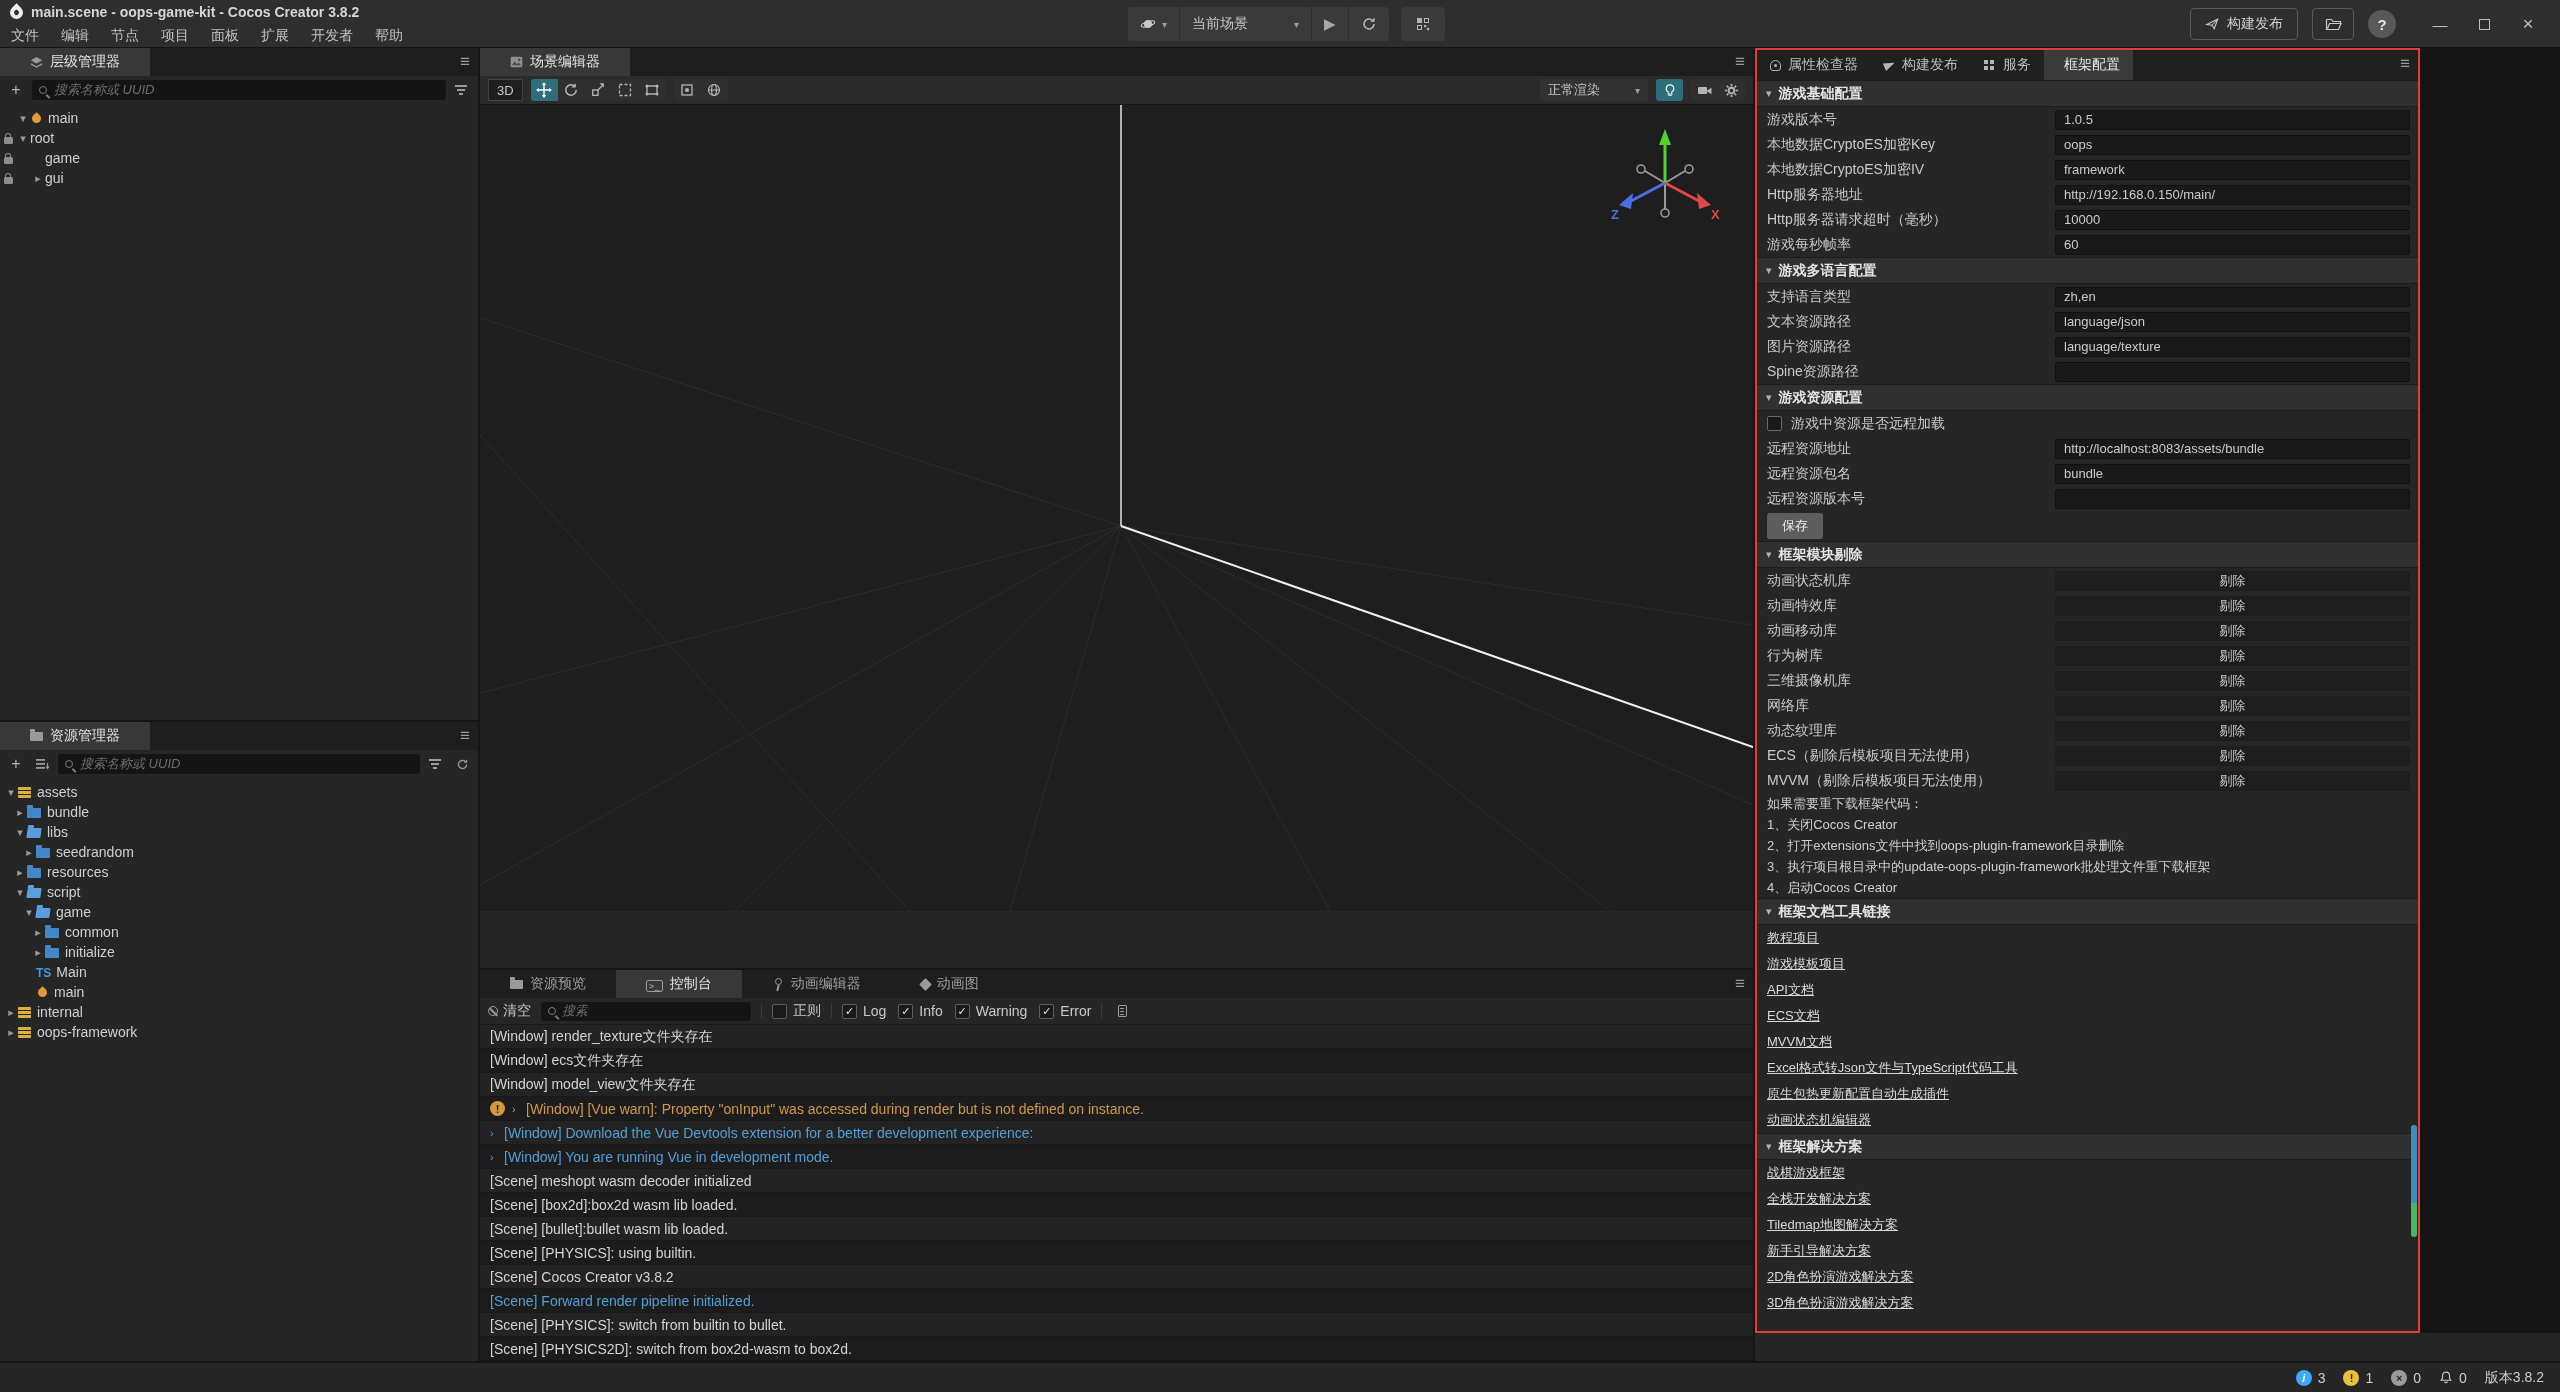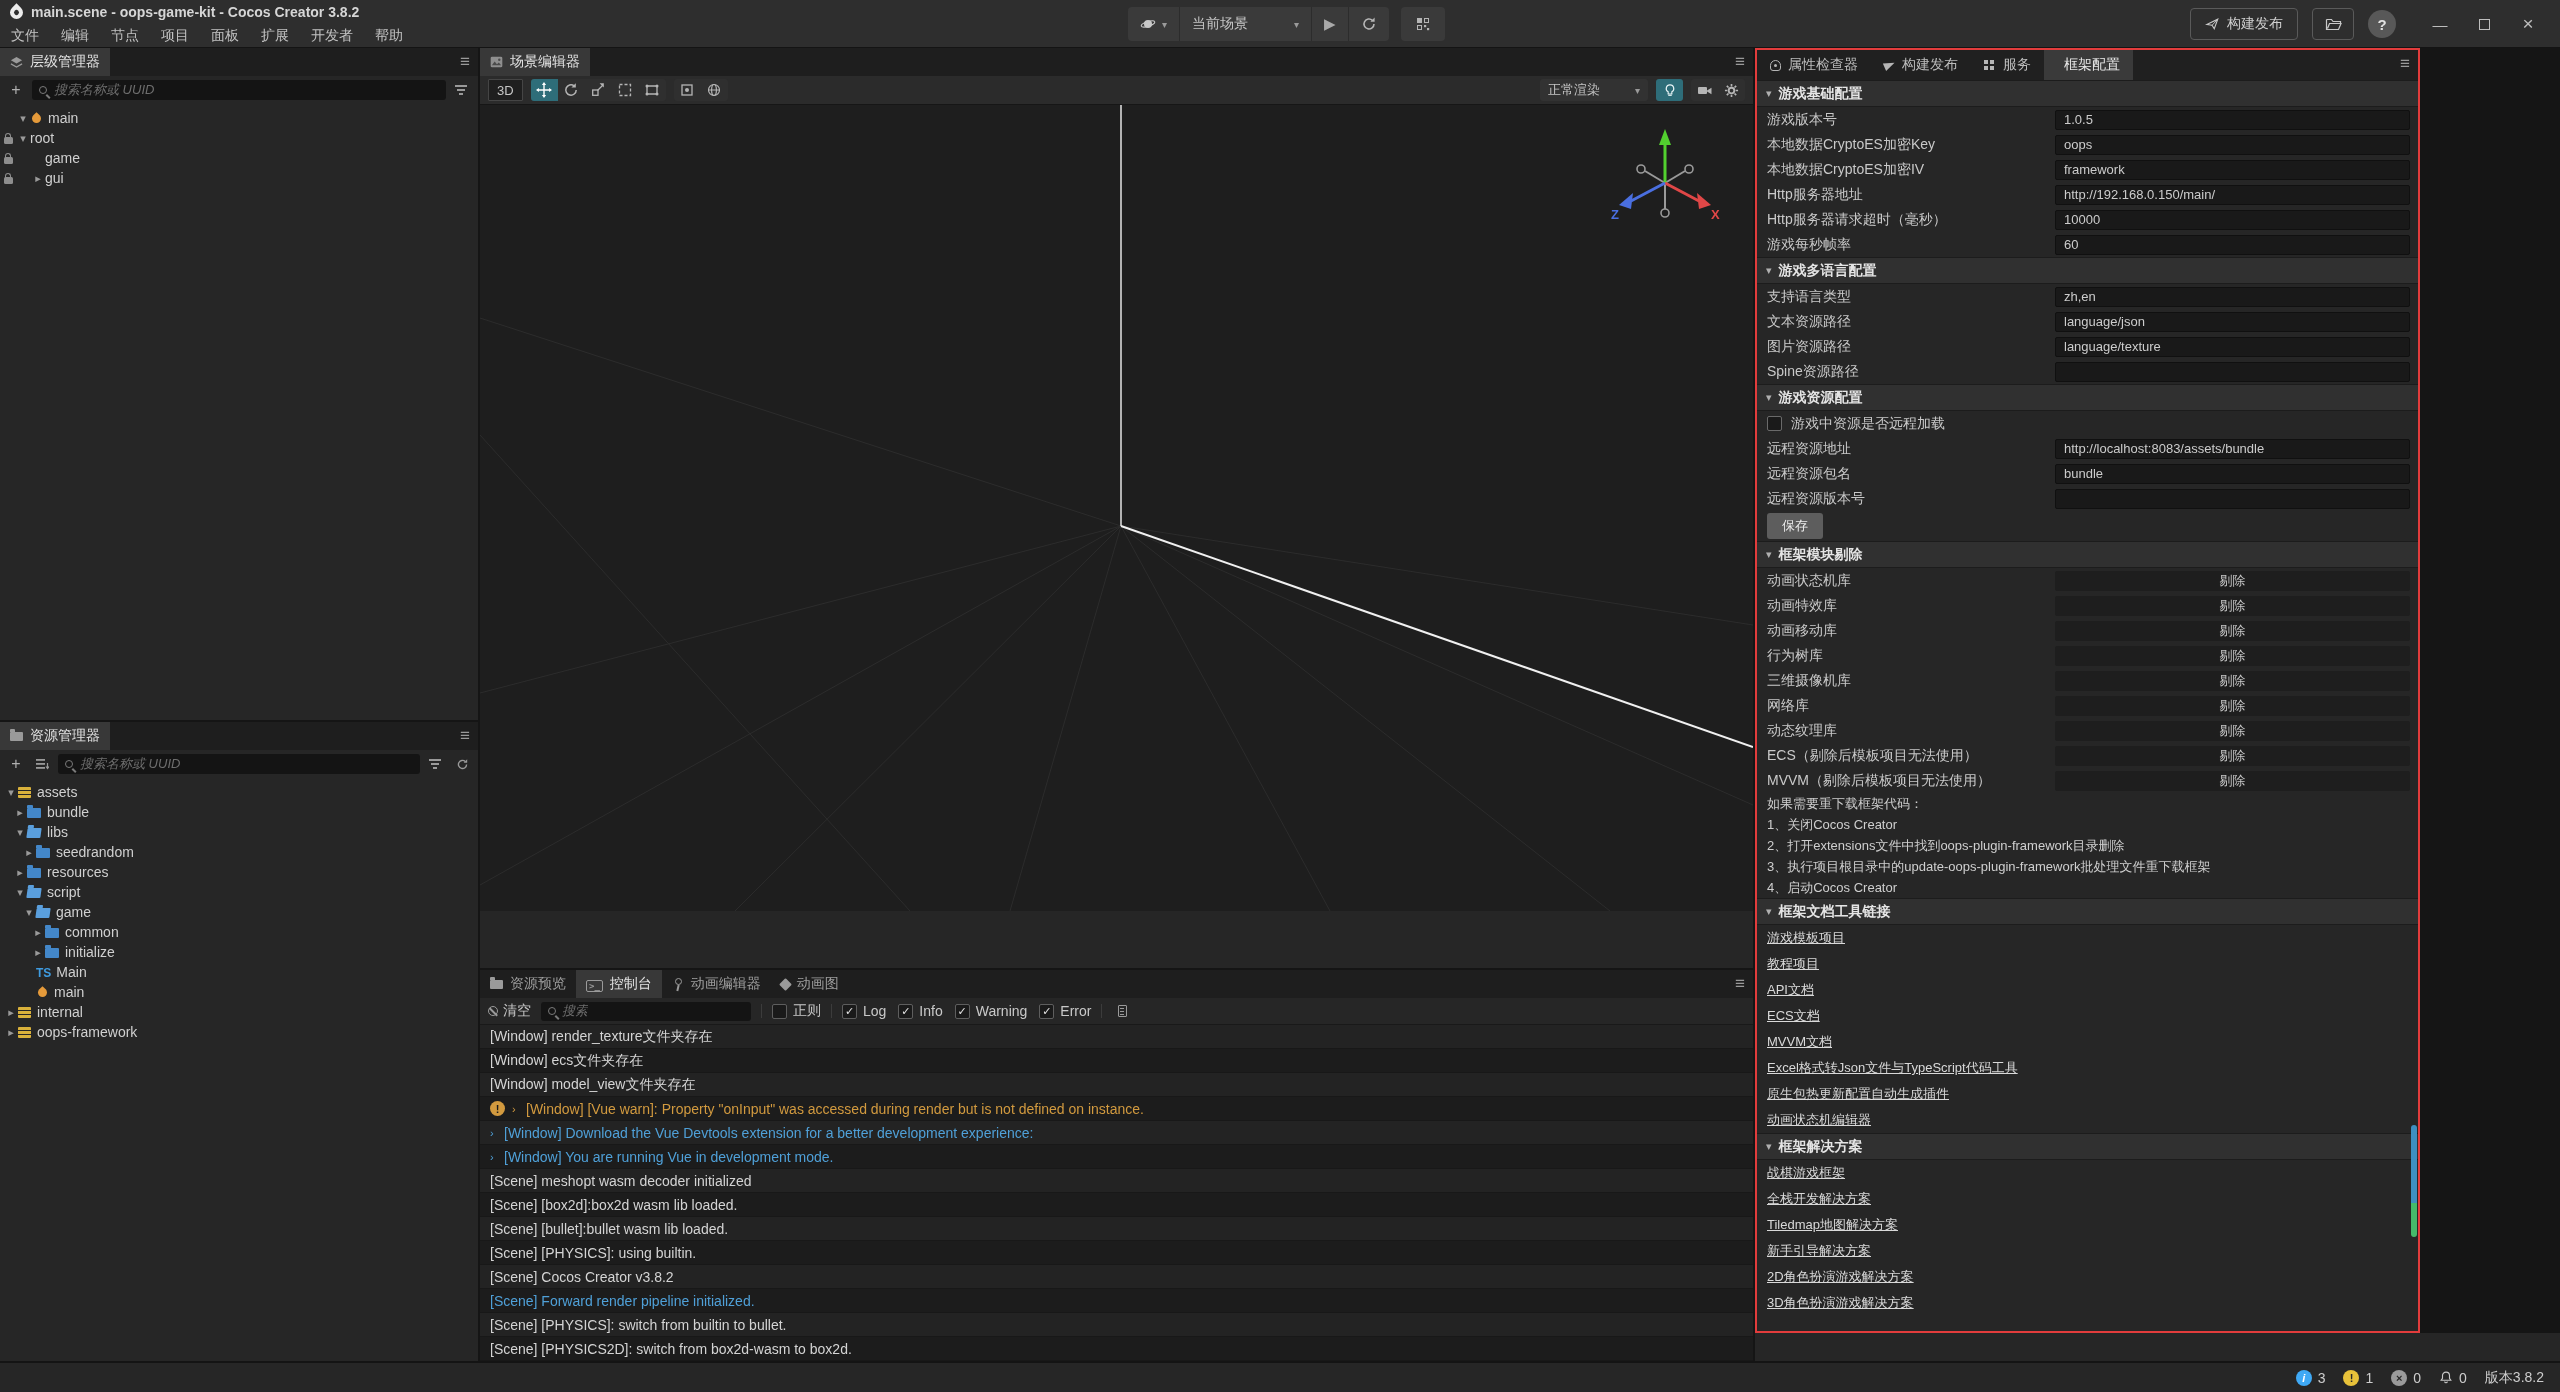--- a/index.html
+++ b/index.html
@@ -26,21 +26,21 @@
   .build-btn{display:flex;align-items:center;gap:7px;height:32px;padding:0 14px;background:transparent;border:1px solid #5a5a5a;border-radius:4px;color:#cfcfcf;font-size:14px}
   .iconbtn{width:42px;height:32px;border:1px solid #5a5a5a;border-radius:4px;background:transparent;display:flex;align-items:center;justify-content:center}
   .help-btn{width:28px;height:28px;border-radius:50%;background:#585858;border:none;color:#e3e3e3;font-weight:700;font-size:15px}
   .winctl{display:flex;align-items:center;gap:0;margin-left:8px}
   .winctl button{width:44px;height:32px;background:transparent;border:none;color:#bdbdbd;font-size:15px}
   .maxbox{display:inline-block;width:11px;height:11px;border:1.5px solid #bdbdbd}
 
   
   .panel{position:absolute;background:#262626;overflow:hidden}
   .tabstrip{position:relative;height:28px;background:#1e1e1e;display:flex;align-items:stretch}
-  .tab{display:flex;align-items:center;gap:7px;padding:0 10px;font-size:14px;color:#9e9e9e;background:transparent}
+  .tab{display:flex;align-items:center;gap:7px;padding:0 30px;font-size:14px;color:#9e9e9e;background:transparent}
   .tab[data-active="true"]{background:#383838;color:#e2e2e2}
   .hamburger{position:absolute;right:8px;top:4px;color:#9a9a9a;font-size:17px;font-weight:700;line-height:20px}
   .toolrow{height:28px;display:flex;align-items:center;gap:6px;padding:0 6px;background:#262626}
   .tinybtn{min-width:20px;height:20px;border:none;background:transparent;color:#b0b0b0;font-size:16px;line-height:18px;display:flex;align-items:center;justify-content:center}
   .searchbox{flex:1;height:20px;background:#141414;border-radius:3px;display:flex;align-items:center;gap:7px;padding:0 7px}
   .placeholder{color:#6e6e6e;font-style:italic;font-size:13px;white-space:nowrap;overflow:hidden}
   .mag{width:8px;height:8px;border:1.5px solid #7a7a7a;border-radius:50%;position:relative;flex:none}
   .mag::after{content:"";position:absolute;left:7px;top:7px;width:5px;height:1.5px;background:#7a7a7a;transform:rotate(45deg);transform-origin:0 0}
 
   
@@ -1002,26 +1002,26 @@
 
           <div class="section">
             <div class="sec-header">
               <span class="sec-chev">▾</span>
               <span class="sec-title">框架文档工具链接</span>
             </div>
             <div>
 
                 <div class="irow" data-type="link">
 
+                  <span class="ilink">教程项目</span>
+                </div>
+
+                <div class="irow" data-type="link">
+
                   <span class="ilink">游戏模板项目</span>
-                </div>
-
-                <div class="irow" data-type="link">
-
-                  <span class="ilink">教程项目</span>
                 </div>
 
                 <div class="irow" data-type="link">
 
                   <span class="ilink">API文档</span>
                 </div>
 
                 <div class="irow" data-type="link">
 
                   <span class="ilink">ECS文档</span>

